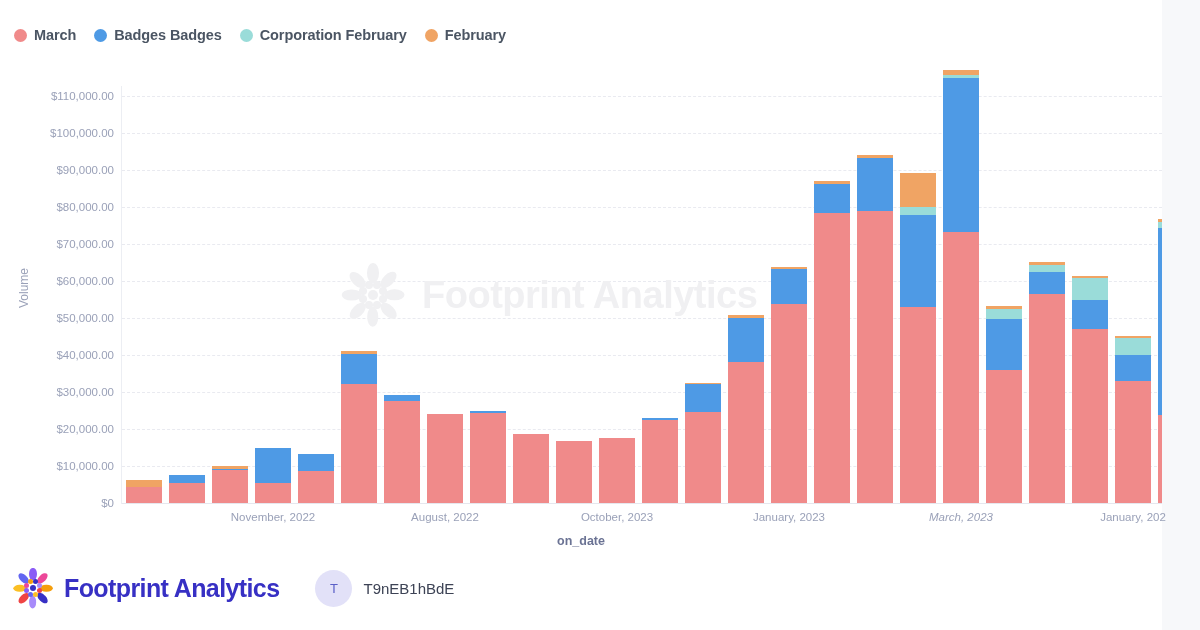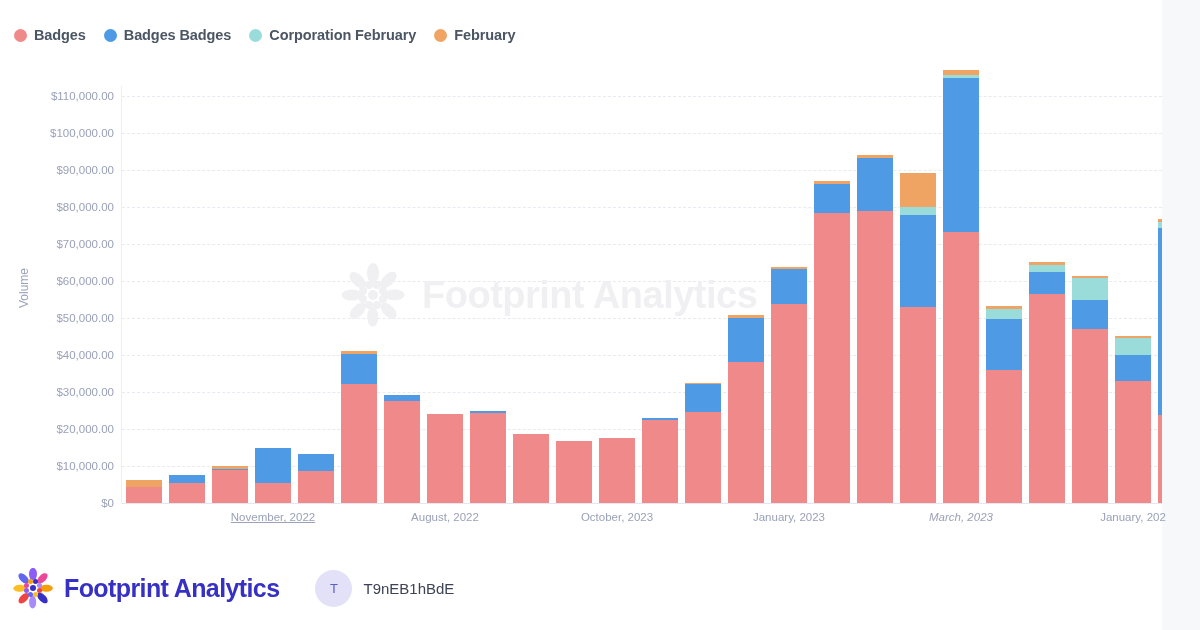--- a/index.html
+++ b/index.html
@@ -226,21 +226,21 @@
   }
 </style>
 </head>
 <body>
 
 <div id="app">
 
   <div id="legend">
       <div class="legend-item">
         <span class="legend-dot" style="background: rgb(240, 138, 138);"></span>
-        <span class="legend-label">Badges</span>
+        <span class="legend-label">March</span>
       </div>
       <div class="legend-item">
         <span class="legend-dot" style="background: rgb(78, 154, 229);"></span>
         <span class="legend-label">Badges Badges</span>
       </div>
       <div class="legend-item">
         <span class="legend-dot" style="background: rgb(154, 220, 217);"></span>
         <span class="legend-label">Corporation February</span>
       </div>
       <div class="legend-item">
@@ -377,33 +377,34 @@
         </div>
         <div class="bar-group" style="left: 1036px; width: 36px;">
           <div class="seg" style="background: rgb(240, 138, 138); height: 88.06px; bottom: 0px;"></div>
           <div class="seg" style="background: rgb(78, 154, 229); height: 186.48px; bottom: 88.06px;"></div>
           <div class="seg" style="background: rgb(154, 220, 217); height: 6.66px; bottom: 274.54px;"></div>
           <div class="seg" style="background: rgb(240, 164, 100); height: 2.96px; bottom: 281.2px;"></div>
         </div>
         <div class="bar-group" style="left: 1079px; width: 36px;"></div>
       </div>
     <div id="ylabel">Volume</div>
+    <div id="xlabel">on_date</div>
   <div class="ytick" style="top: 447px;">$0</div>
       <div class="ytick" style="top: 410px;">$10,000.00</div>
       <div class="ytick" style="top: 373px;">$20,000.00</div>
       <div class="ytick" style="top: 336px;">$30,000.00</div>
       <div class="ytick" style="top: 299px;">$40,000.00</div>
       <div class="ytick" style="top: 262px;">$50,000.00</div>
       <div class="ytick" style="top: 225px;">$60,000.00</div>
       <div class="ytick" style="top: 188px;">$70,000.00</div>
       <div class="ytick" style="top: 151px;">$80,000.00</div>
       <div class="ytick" style="top: 114px;">$90,000.00</div>
       <div class="ytick" style="top: 77px;">$100,000.00</div>
       <div class="ytick" style="top: 40px;">$110,000.00</div>
-      <div class="xtick" style="left: 273px; text-decoration: underline;">November, 2022</div>
+      <div class="xtick" style="left: 273px;">November, 2022</div>
       <div class="xtick" style="left: 445px;">August, 2022</div>
       <div class="xtick" style="left: 617px;">October, 2023</div>
       <div class="xtick" style="left: 789px;">January, 2023</div>
       <div class="xtick" style="left: 961px; font-style: italic;">March, 2023</div>
       <div class="xtick" style="left: 1133px;">January, 202</div>
     </div>
 
   <div id="watermark">
     <div class="pinwheel" id="wm-pinwheel" style="width: 66px; height: 66px;">
         <span style="width: 11.22px; height: 19.8px; left: 27.39px; top: 1.32px; background: rgb(240, 240, 242); transform: rotate(0deg);"></span>

